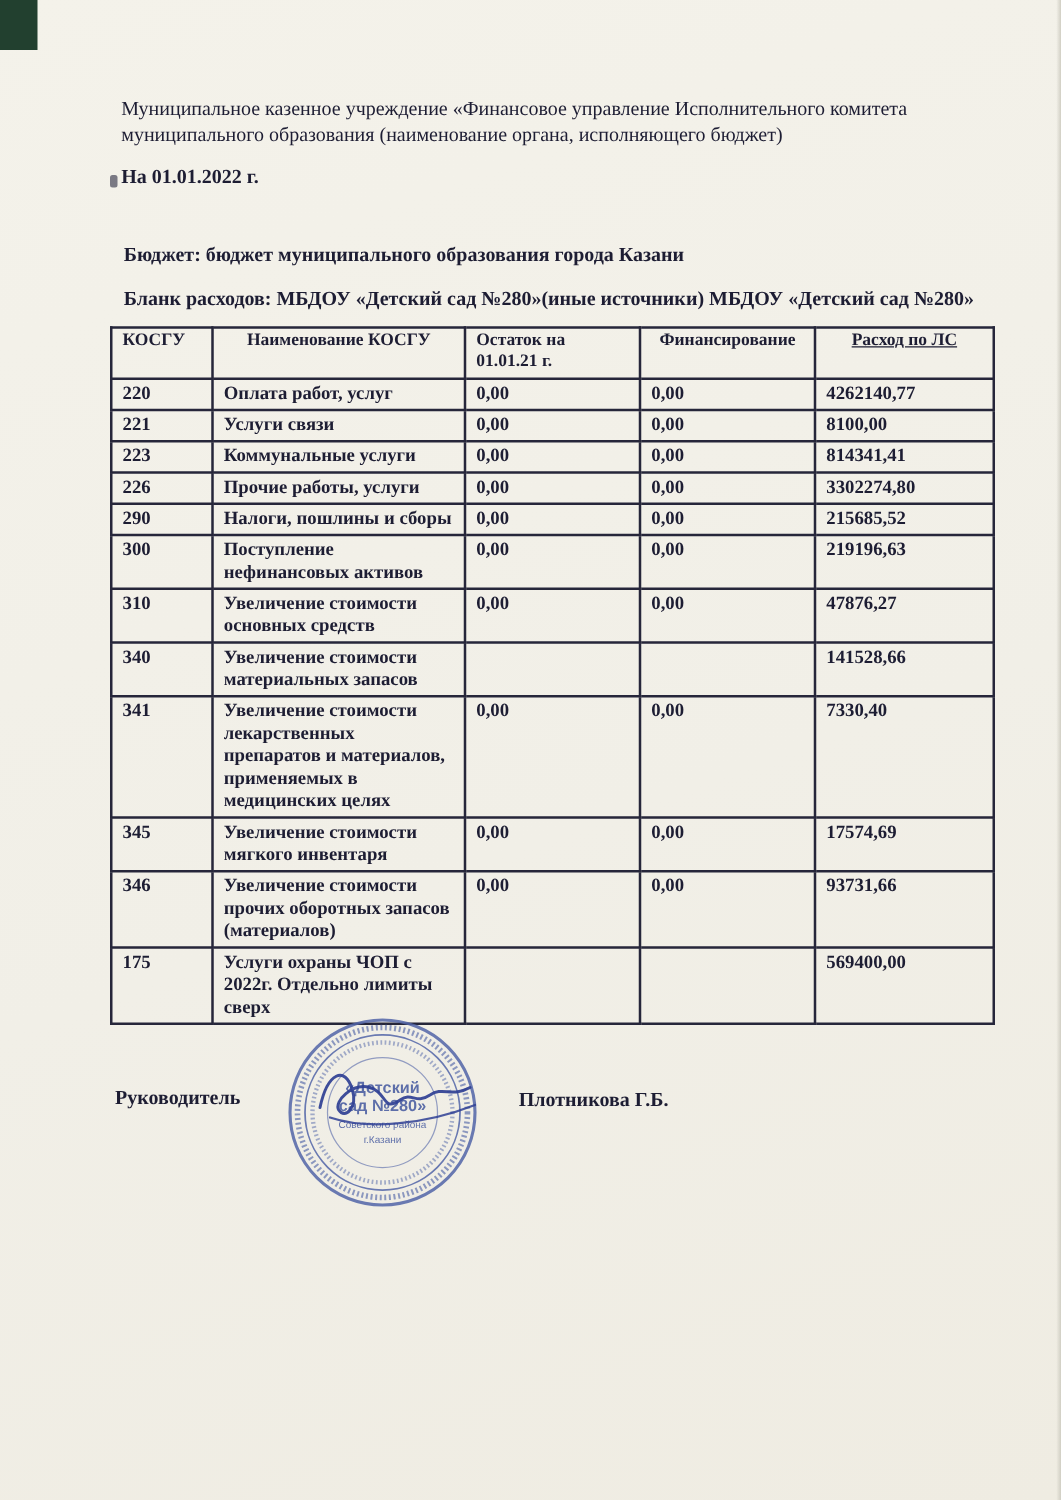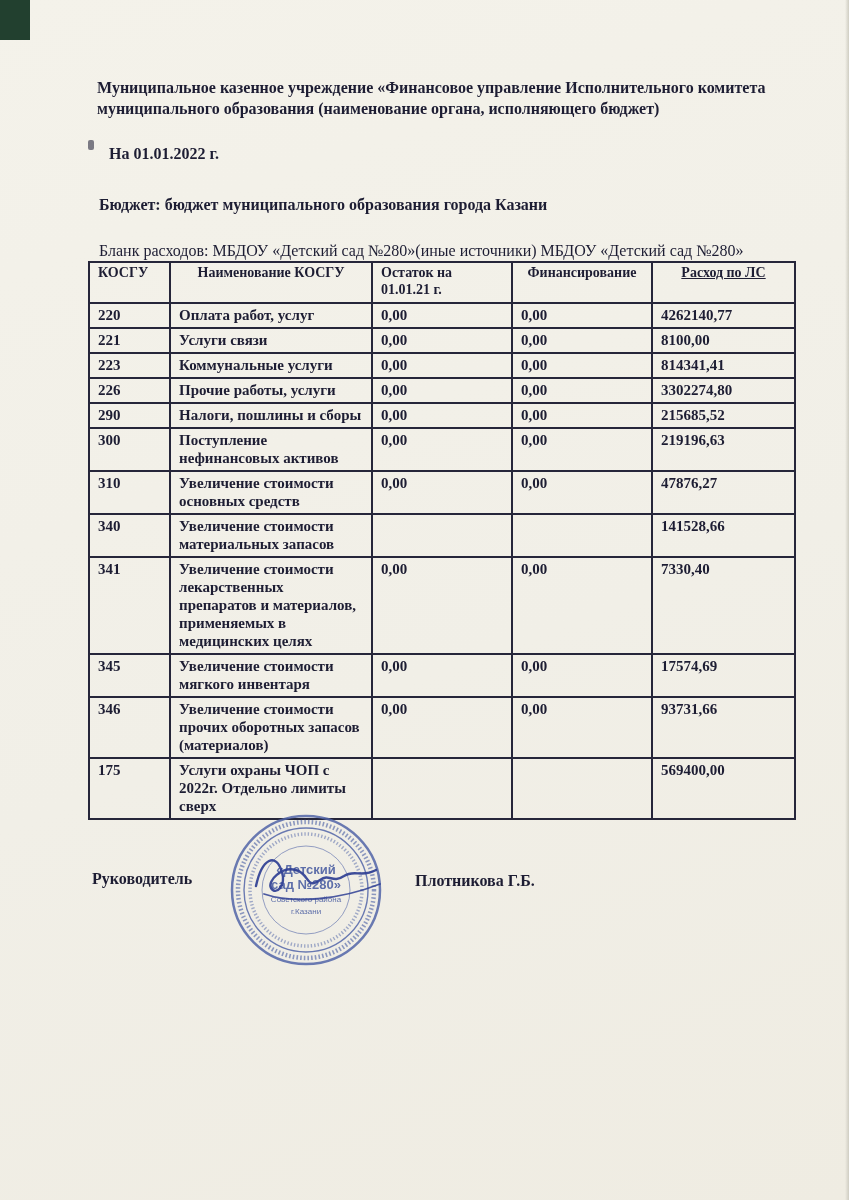--- a/index.html
+++ b/index.html
@@ -15,33 +15,33 @@
   .corner-artifact{
     position:absolute;left:0;top:0;width:30px;height:40px;
     background:#22402f;
   }
   .edge-shadow{
     position:absolute;right:0;top:0;width:4px;height:100%;
     background:linear-gradient(to left,#cfcdc2,transparent);
   }
   .org-title{
     position:absolute;left:97px;top:78px;width:670px;
-    font-size:16px;font-weight:bold;line-height:1.3;margin:0;
+    font-size:16px;font-weight:normal;line-height:1.3;margin:0;
   }
   .report-date{
     position:absolute;left:97px;top:133px;
-    font-size:16px;font-weight:bold;margin:12px;
+    font-size:16px;font-weight:bold;margin:0;
   }
   .budget-line{
     position:absolute;left:99px;top:196px;
     font-size:16px;font-weight:bold;margin:0;
   }
   .blank-line{
-    position:absolute;left:99px;top:242px;width:720px;
-    font-size:16px;font-weight:normal;margin:0;white-space:nowrap;
+    position:absolute;left:99px;top:231px;width:720px;
+    font-size:16px;font-weight:bold;margin:0;white-space:nowrap;
   }
   table.expense{
     position:absolute;left:88px;top:261px;width:706px;
     border-collapse:collapse;table-layout:fixed;
     font-size:15px;font-weight:bold;line-height:1.2;
   }
   table.expense th,table.expense td{
     border:2px solid #26263a;
     padding:2px 8px 3px 8px;
     vertical-align:top;text-align:left;

